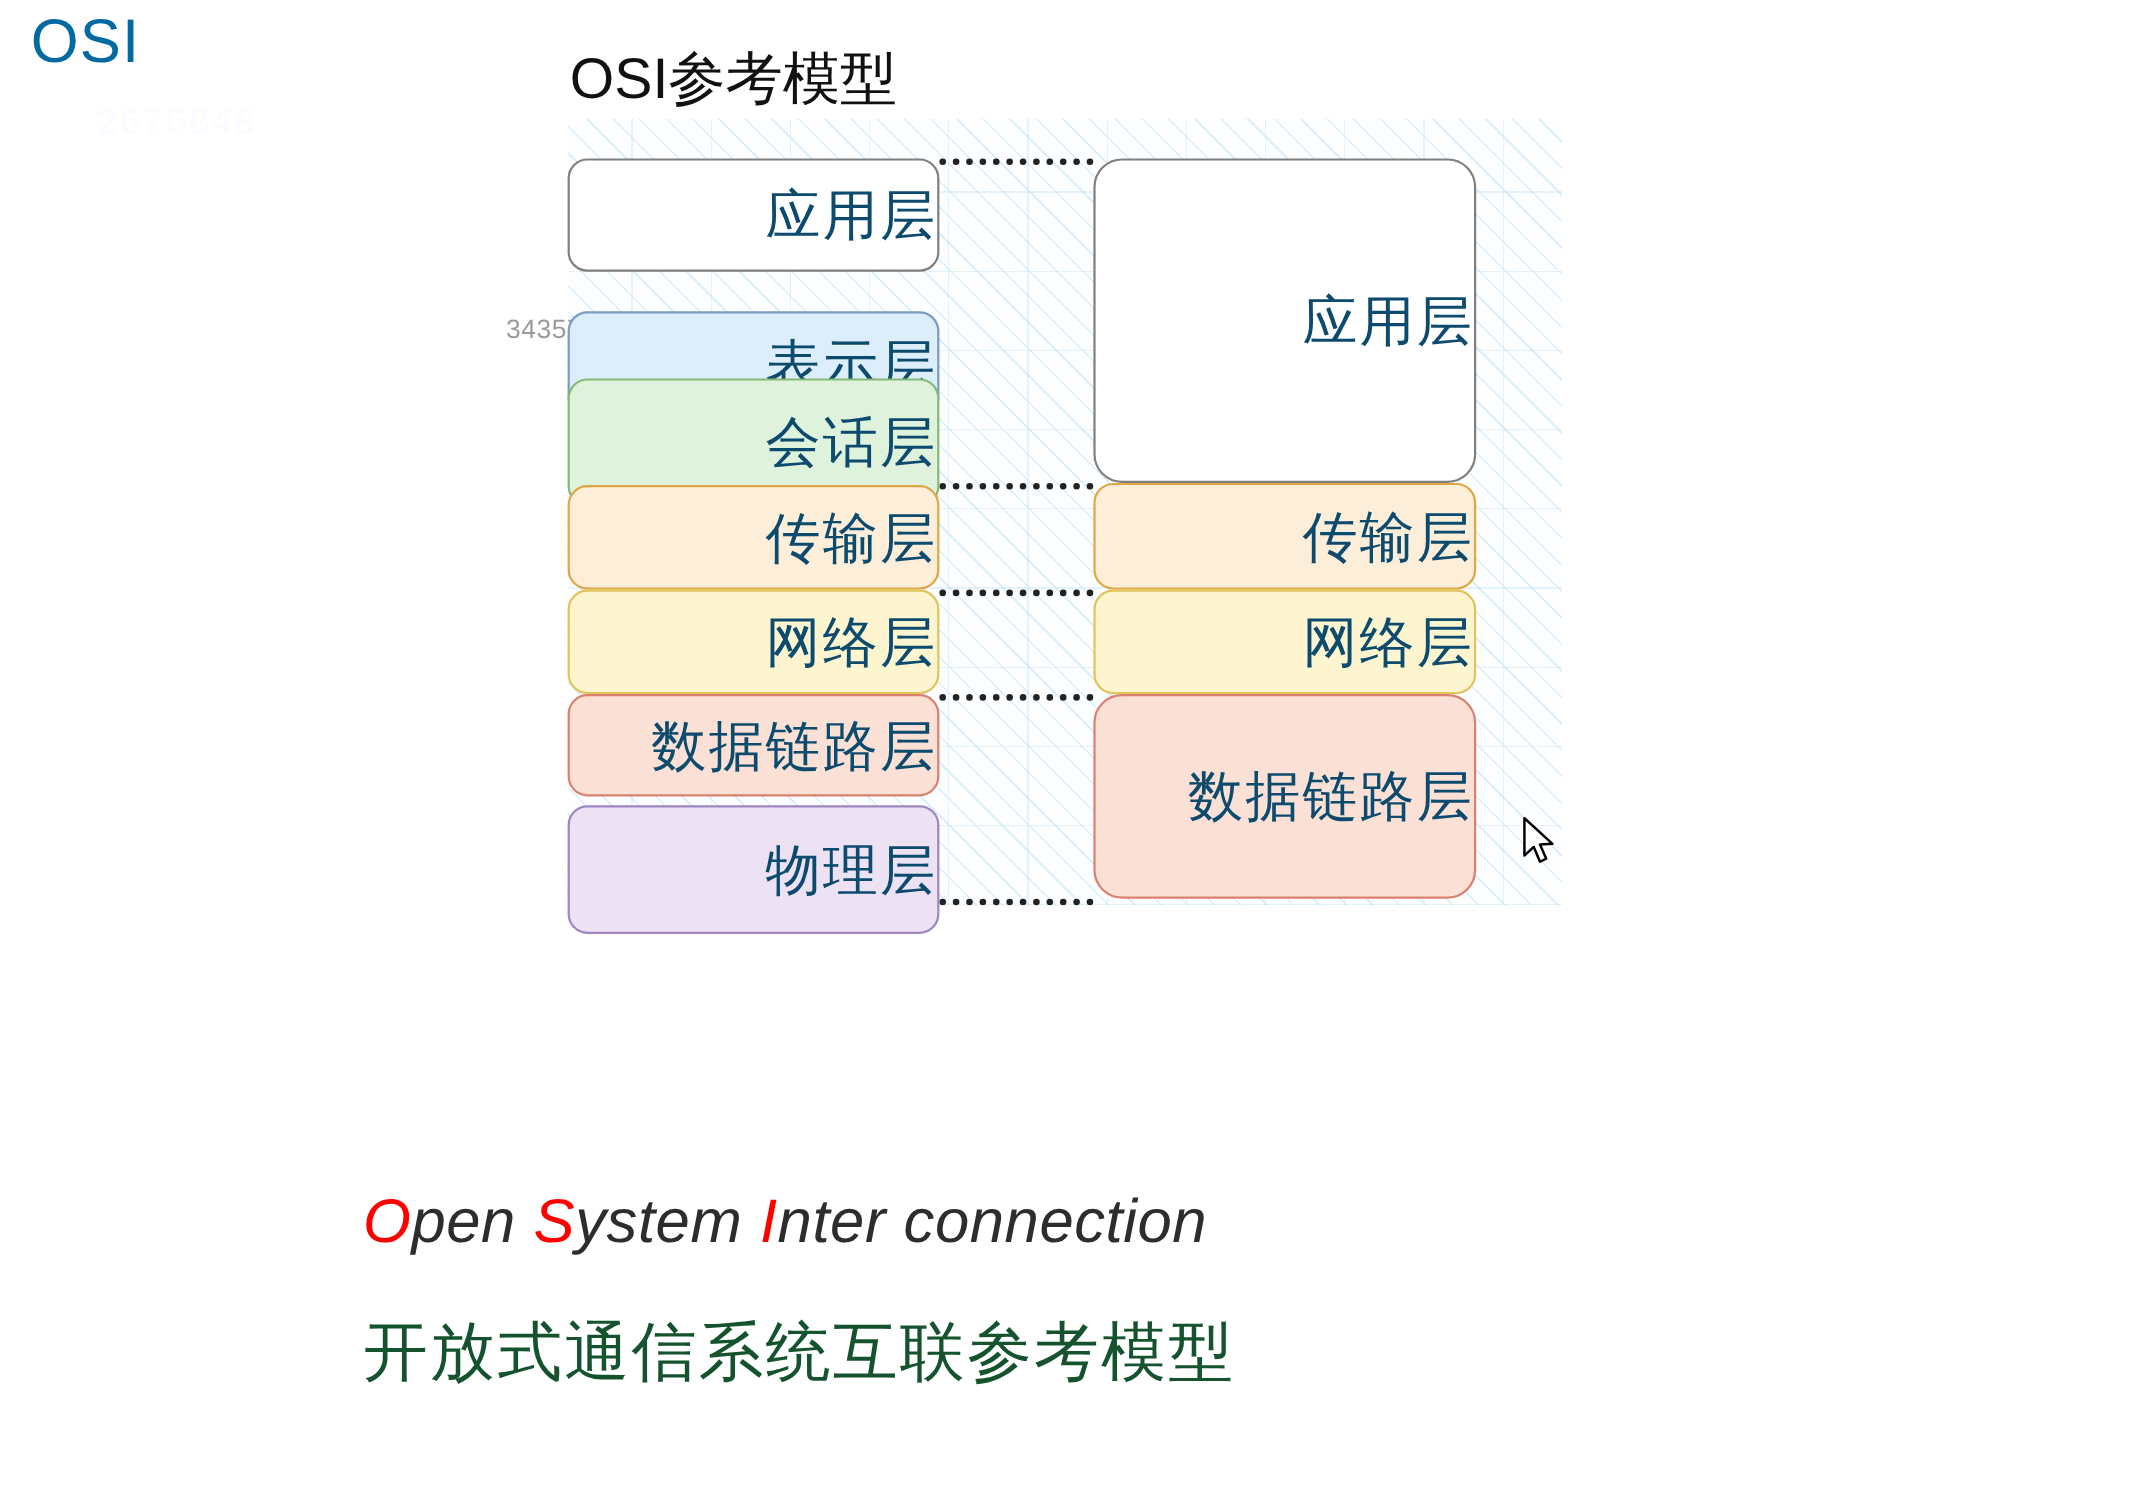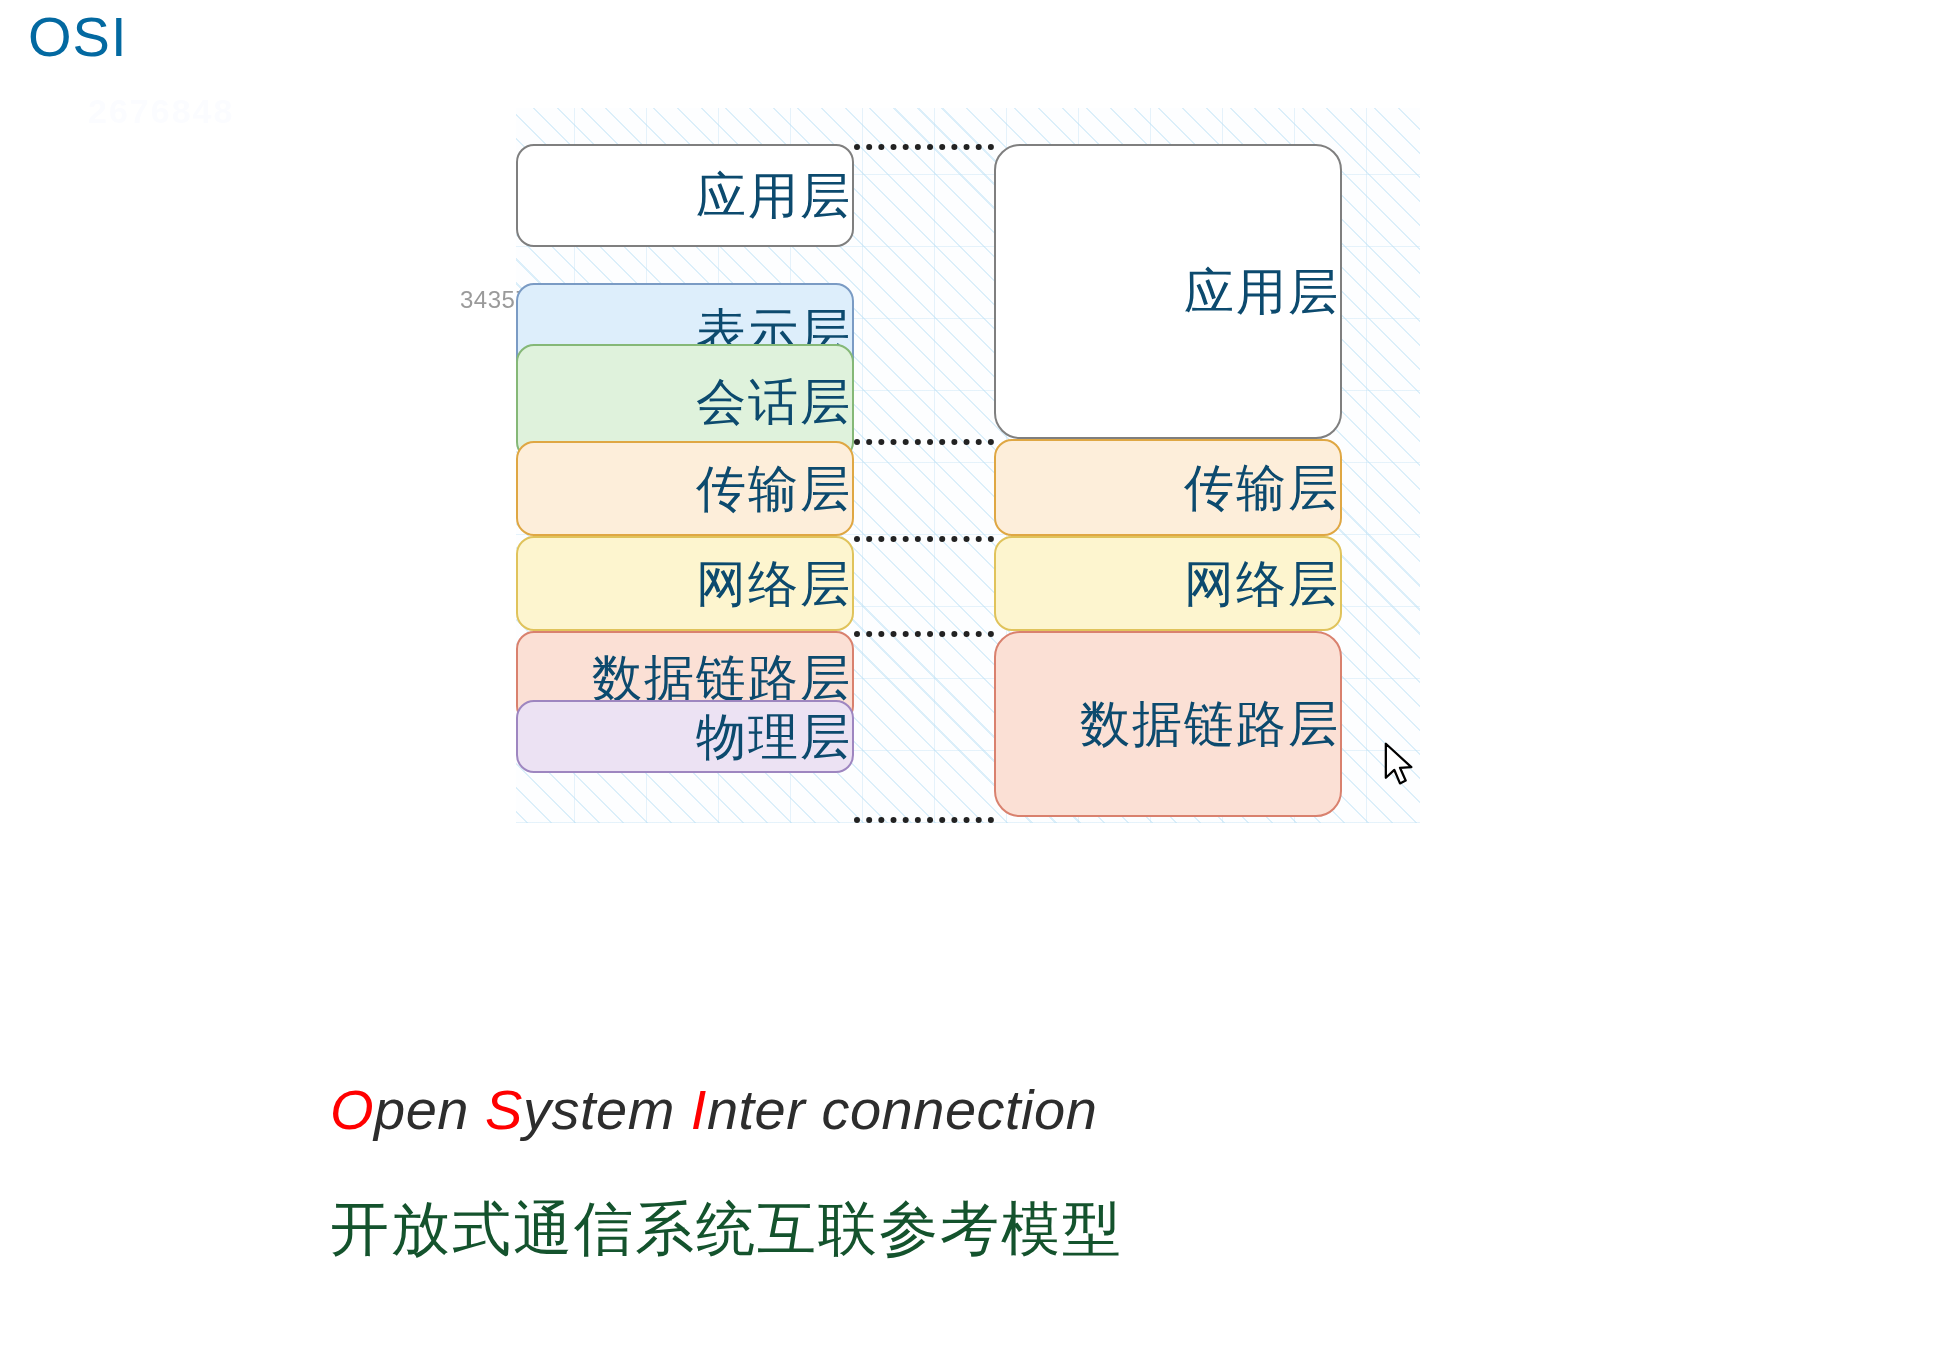--- a/index.html
+++ b/index.html
@@ -167,20 +167,21 @@
 <body>
 
 <div id="osi-title">OSI</div>
 
 <div id="page-watermark">2676848</div>
 
 <div id="diagram">
 
   <div id="left-gutter-mask"></div>
 
+  <div class="col-header" id="header-osi">OSI参考模型</div>
 
 
   <div id="side-label">343575</div>
 
   <div id="connectors-container">
       <div class="connector" style="top: 36px;"></div>
       <div class="connector" style="top: 331px;"></div>
       <div class="connector" style="top: 428px;"></div>
       <div class="connector" style="top: 523px;"></div>
       <div class="connector" style="top: 709px;"></div>
@@ -197,21 +198,21 @@
       </div>
       <div class="layer-box col-left" style="top: 333px; height: 95px; background: rgb(253, 238, 218); border-color: rgb(223, 167, 67);">
         <span>传输层</span>
       </div>
       <div class="layer-box col-left" style="top: 428px; height: 95px; background: rgb(253, 245, 207); border-color: rgb(224, 195, 91);">
         <span>网络层</span>
       </div>
       <div class="layer-box col-left" style="top: 523px; height: 93px; background: rgb(251, 224, 213); border-color: rgb(217, 129, 110);">
         <span>数据链路层</span>
       </div>
-      <div class="layer-box col-left" style="top: 592px; height: 73px; background: rgb(236, 226, 243); border-color: rgb(158, 134, 192); padding-left: 36px;">
+      <div class="layer-box col-left" style="top: 624px; height: 117px; background: rgb(236, 226, 243); border-color: rgb(158, 134, 192); padding-left: 36px;">
         <span>物理层</span>
       </div>
     </div>
   <div id="tcpip-column">
       <div class="layer-box col-right tall" style="top: 36px; height: 295px; background: rgb(255, 255, 255); border-color: rgb(127, 127, 127);">
         <span>应用层</span>
       </div>
       <div class="layer-box col-right" style="top: 331px; height: 97px; background: rgb(253, 238, 218); border-color: rgb(223, 167, 67);">
         <span>传输层</span>
       </div>

